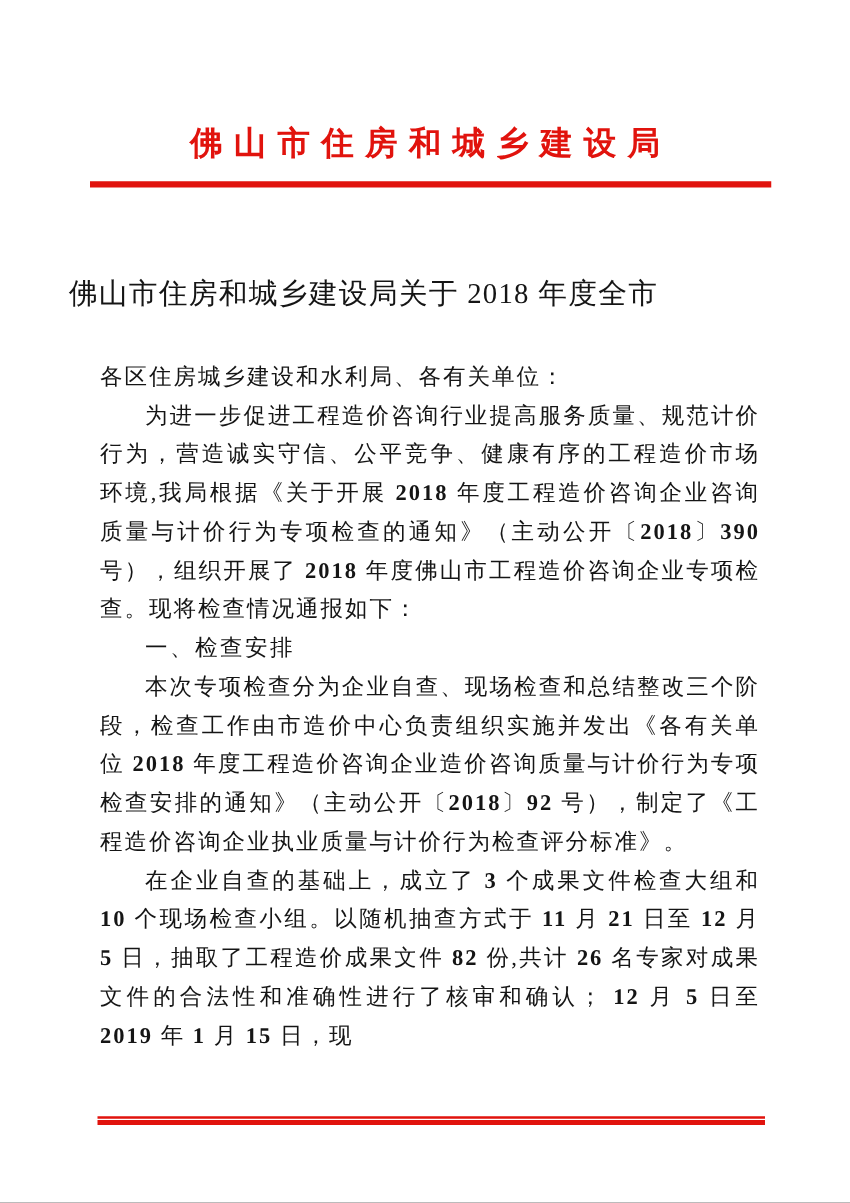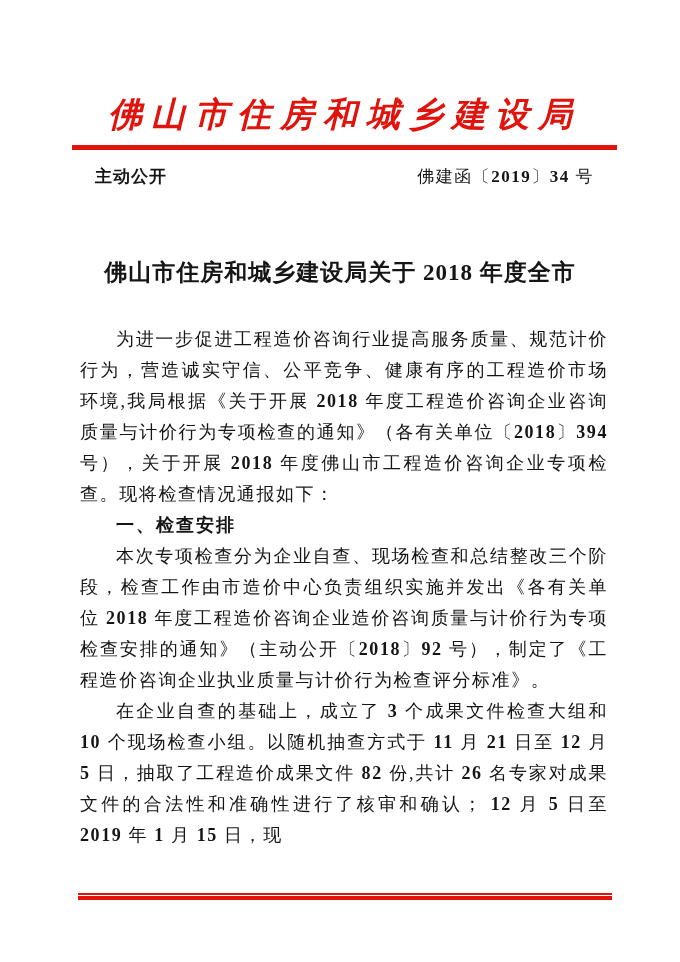--- a/index.html
+++ b/index.html
@@ -11,26 +11,25 @@
     background: #ffffff;
     overflow: hidden;
     font-family: "Liberation Serif", "DejaVu Serif", serif;
     color: #151515;
   }
   .org-name {
     margin: 92px 30px 0 30px;
     text-align: center;
     color: #e1130d;
     font-weight: bold;
-    font-size: 34px;
+    font-size: 26px;
     line-height: 46px;
     letter-spacing: 9px;
     text-indent: 9px;
     white-space: nowrap;
-    font-style: italic;
   }
   .rule-top {
     margin-top: 7px;
     margin-left: 72px;
     width: 545px;
     height: 5px;
     background: #e1130d;
   }
   .meta-row {
     display: flex;
@@ -43,41 +42,40 @@
     font-weight: bold;
     font-size: 17px;
     letter-spacing: 1px;
   }
   .doc-number {
     font-size: 17px;
     letter-spacing: 1.5px;
   }
   .doc-title {
     margin: 66px 55px 0 55px;
-    text-align: center;
-    font-weight: bold;
+    font-weight: normal;
     font-size: 23px;
     line-height: 38px;
     letter-spacing: 1px;
   }
   .body-text {
     margin: 32px 72px 0 80px;
     font-size: 18px;
     line-height: 31px;
     text-align: justify;
     letter-spacing: 1.6px;
   }
   .body-text p {
     margin: 0;
     text-indent: 2em;
   }
   .body-text p.salutation { text-indent: 0; }
   .body-text p.section-heading {
     font-family: "Liberation Sans", "DejaVu Sans", sans-serif;
-    font-weight: bold;
+    font-weight: normal;
     letter-spacing: 2px;
   }
   .b { font-weight: bold; }
   .rule-bottom {
     position: absolute;
     left: 78px;
     top: 893px;
     width: 534px;
   }
   .rule-bottom .thin  { height: 2px; background: #e1130d; }
@@ -85,31 +83,28 @@
 </style>
 </head>
 <body>
 
 <div class="page">
 
   <div class="org-name">佛山市住房和城乡建设局</div>
 
   <div class="rule-top"></div>
 
-  <div class="meta-row">
-    <span class="disclosure">主动公开</span>
-    <span class="doc-number"><span>佛建函〔</span><span class="b">2019</span><span>〕</span><span class="b">34</span><span> 号</span></span>
-  </div>
 
   <div class="doc-title">
     <div>佛山市住房和城乡建设局关于 2018 年度全市</div>
   </div>
 
   <div class="body-text">
-    <p><span>为进一步促进工程造价咨询行业提高服务质量、规范计价行为，营造诚实守信、公平竞争、健康有序的工程造价市场环境,我局根据《关于开展 </span><span class="b">2018</span><span> 年度工程造价咨询企业咨询质量与计价行为专项检查的通知》（各有关单位〔</span><span class="b">2018</span><span>〕</span><span class="b">394</span><span> 号），关于开展 </span><span class="b">2018</span><span> 年度佛山市工程造价咨询企业专项检查。现将检查情况通报如下：</span></p>
+    <p class="salutation">各区住房城乡建设和水利局、各有关单位：</p>
+    <p><span>为进一步促进工程造价咨询行业提高服务质量、规范计价行为，营造诚实守信、公平竞争、健康有序的工程造价市场环境,我局根据《关于开展 </span><span class="b">2018</span><span> 年度工程造价咨询企业咨询质量与计价行为专项检查的通知》（主动公开〔</span><span class="b">2018</span><span>〕</span><span class="b">390</span><span> 号），组织开展了 </span><span class="b">2018</span><span> 年度佛山市工程造价咨询企业专项检查。现将检查情况通报如下：</span></p>
     <p class="section-heading">一、检查安排</p>
     <p><span>本次专项检查分为企业自查、现场检查和总结整改三个阶段，检查工作由市造价中心负责组织实施并发出《各有关单位 </span><span class="b">2018</span><span> 年度工程造价咨询企业造价咨询质量与计价行为专项检查安排的通知》（主动公开〔</span><span class="b">2018</span><span>〕</span><span class="b">92</span><span> 号），制定了《工程造价咨询企业执业质量与计价行为检查评分标准》。</span></p>
     <p><span>在企业自查的基础上，成立了 </span><span class="b">3</span><span> 个成果文件检查大组和 </span><span class="b">10</span><span> 个现场检查小组。以随机抽查方式于 </span><span class="b">11</span><span> 月 </span><span class="b">21</span><span> 日至 </span><span class="b">12</span><span> 月 </span><span class="b">5</span><span> 日，抽取了工程造价成果文件 </span><span class="b">82</span><span> 份,共计 </span><span class="b">26</span><span> 名专家对成果文件的合法性和准确性进行了核审和确认； </span><span class="b">12</span><span> 月 </span><span class="b">5</span><span> 日至 </span><span class="b">2019</span><span> 年 </span><span class="b">1</span><span> 月 </span><span class="b">15</span><span> 日，现</span></p>
   </div>
 
   <div class="rule-bottom">
     <div class="thin"></div>
     <div class="thick"></div>
   </div>
 

